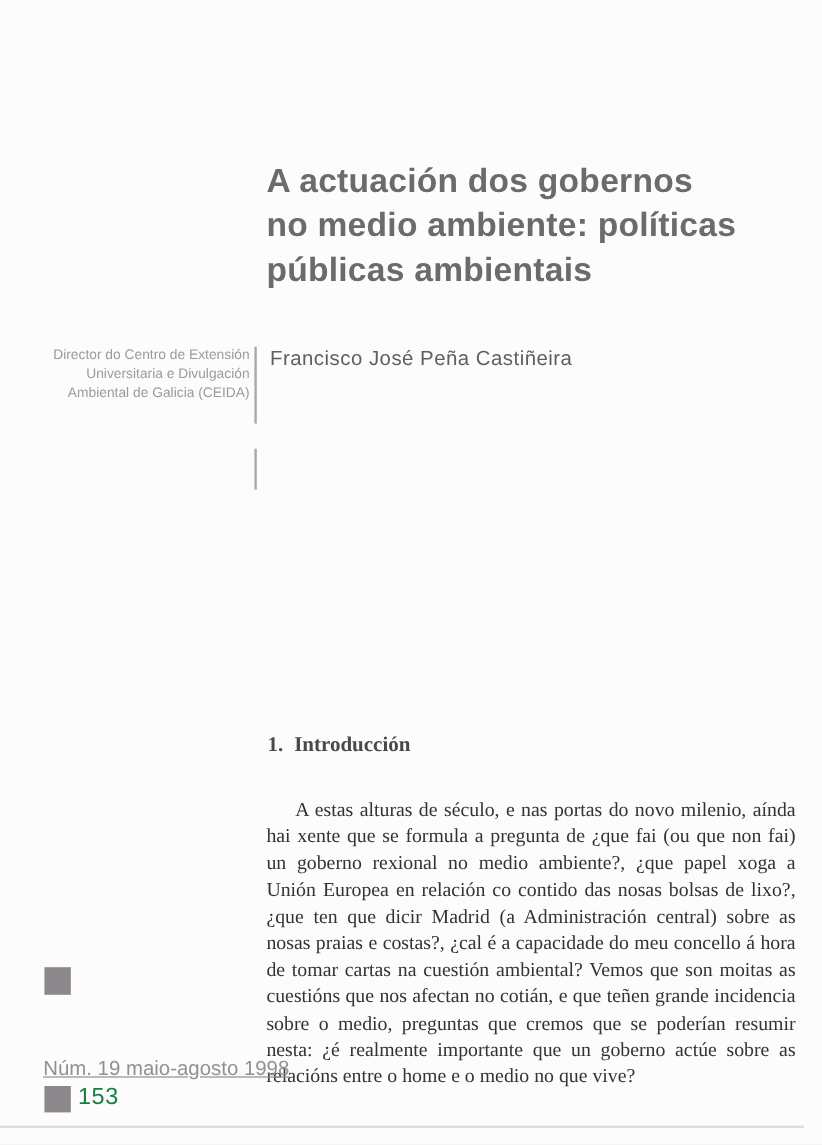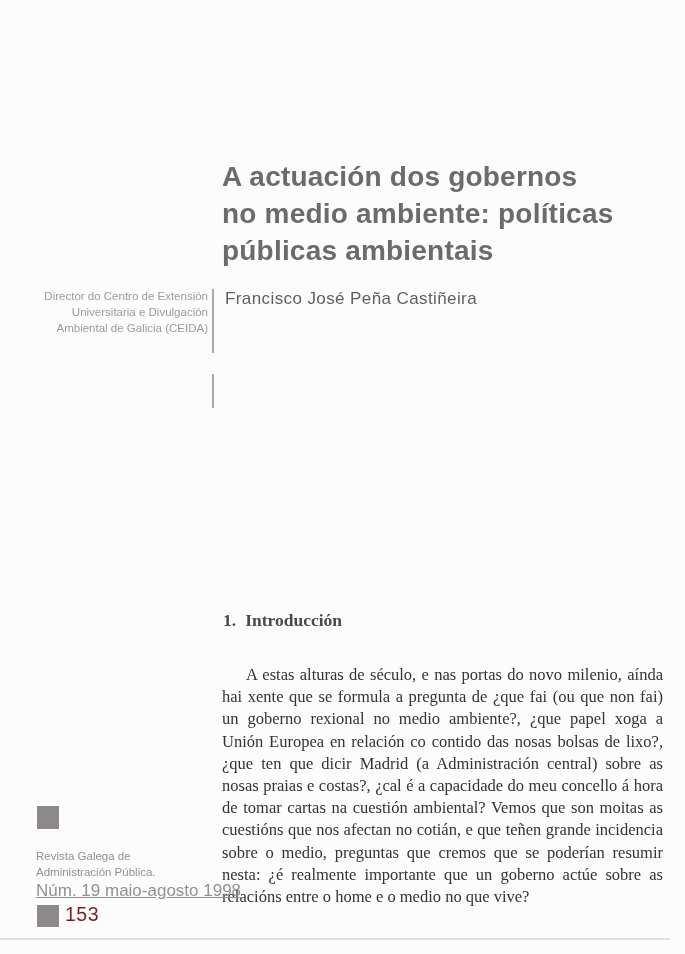--- a/index.html
+++ b/index.html
@@ -9,21 +9,21 @@
     width: 685px;
     height: 954px;
     background: #fcfcfc;
     overflow: hidden;
     font-family: "Liberation Sans", sans-serif;
   }
 
   .page-title {
     position: absolute;
     left: 222px;
-    top: 158px;
+    top: 132px;
     width: 430px;
     font-family: "Liberation Sans", sans-serif;
     font-size: 28px;
     font-weight: bold;
     line-height: 37px;
     color: #6b6b6b;
     letter-spacing: 0.2px;
     white-space: pre-line;
   }
 
@@ -106,21 +106,21 @@
     font-size: 17px;
     color: #919191;
     text-decoration: underline;
   }
 
   .page-number {
     position: absolute;
     left: 65px;
     top: 903px;
     font-size: 19.5px;
-    color: #7f1d1d;
+    color: #15803d;
     letter-spacing: 0.5px;
     text-align: center;
   }
 
   .footer-rule {
     position: absolute;
     left: 0;
     top: 938px;
     width: 670px;
     height: 2px;
@@ -145,22 +145,20 @@
   <div class="author-divider divider-2"></div>
 
   <h2 class="section-heading">
     <span class="section-number">1.</span><span>Introducción</span>
   </h2>
 
   <p class="body-paragraph">A estas alturas de século, e nas portas do novo milenio, aínda hai xente que se formula a pregunta de ¿que fai (ou que non fai) un goberno rexional no medio ambiente?, ¿que papel xoga a Unión Europea en relación co contido das nosas bolsas de lixo?, ¿que ten que dicir Madrid (a Administración central) sobre as nosas praias e costas?, ¿cal é a capacidade do meu concello á hora de tomar cartas na cuestión ambiental? Vemos que son moitas as cuestións que nos afectan no cotián, e que teñen grande incidencia sobre o medio, preguntas que cremos que se poderían resumir nesta: ¿é realmente importante que un goberno actúe sobre as relacións entre o home e o medio no que vive?</p>
 
   <div class="accent-square square-logo"></div>
 
-  <div class="journal-info">Revista Galega de
-Administración Pública.</div>
 
   <div class="journal-issue">Núm. 19 maio-agosto 1998</div>
 
   <div class="accent-square square-page"></div>
 
   <div class="page-number">153</div>
 
   <div class="footer-rule"></div>
 
 </div>

